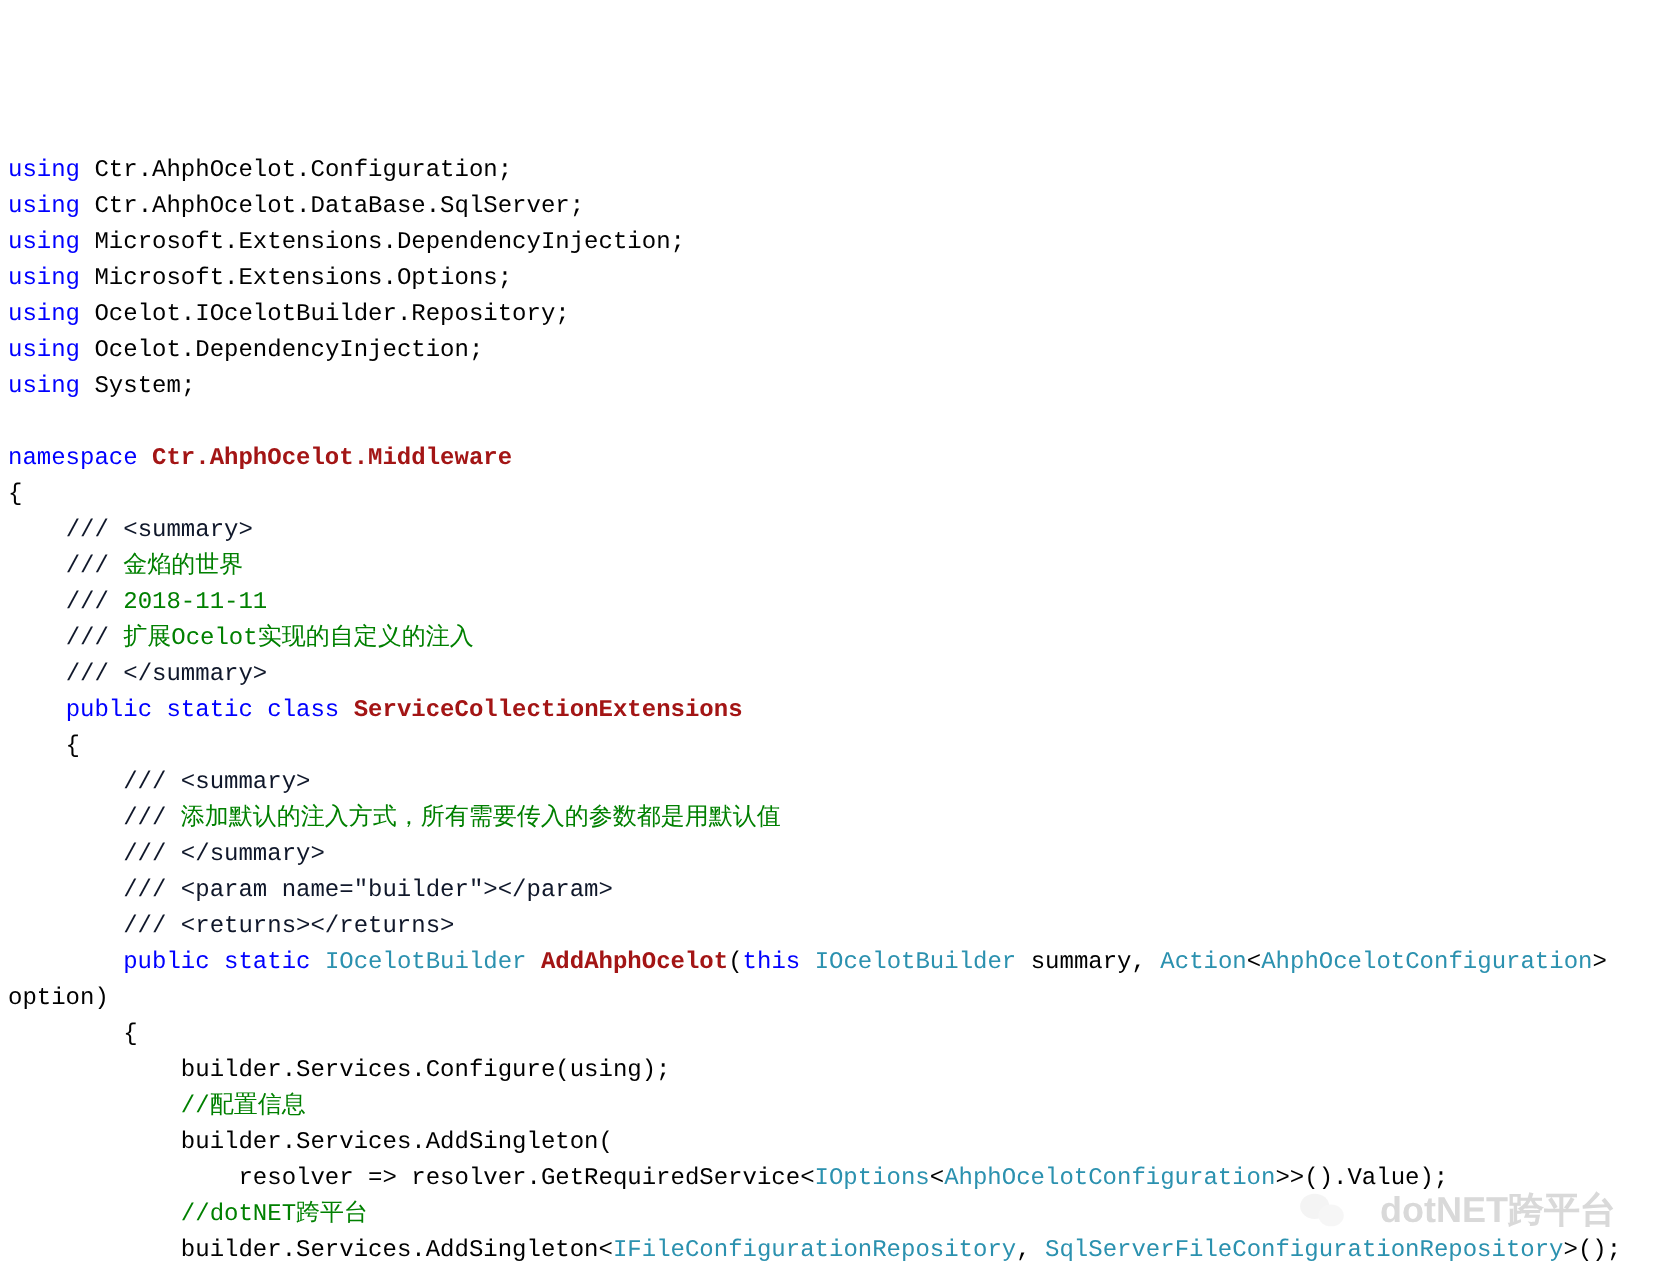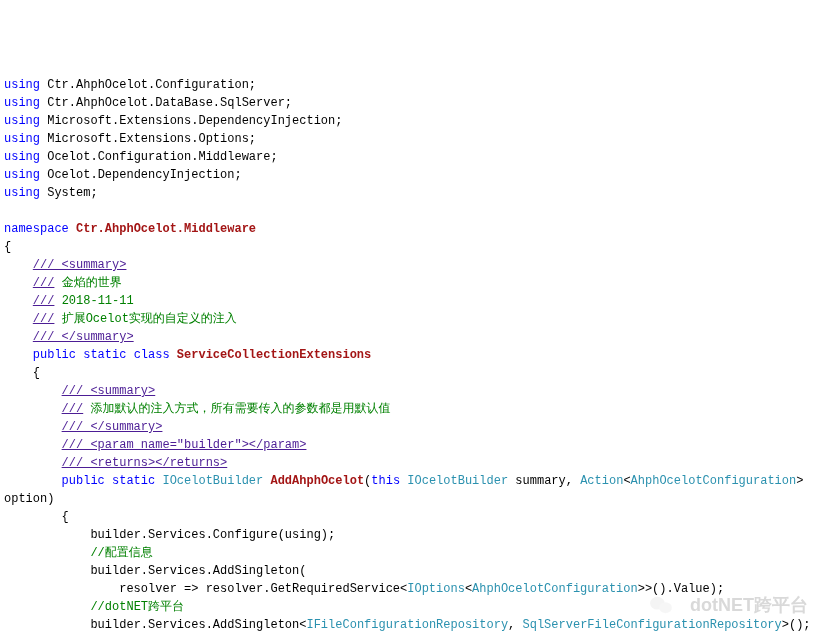--- a/index.html
+++ b/index.html
@@ -13,21 +13,21 @@
     white-space: pre;
     position: relative;
     width: 840px;
     height: 633px;
     box-sizing: border-box;
     overflow: hidden;
   }
   .kw { color: #0000ff; }
   .type { color: #2b91af; text-align: center; }
   .str { color: #a31515; font-weight: bold; }
-  .cmt { color: #4c1d95; text-decoration: underline; }
+  .cmt { color: #0f172a; }
   .cmt-green { color: #008000; }
   .watermark {
     position: absolute;
     bottom: 18px;
     right: 32px;
     color: #d9d9d9;
     font-family: "Microsoft YaHei", Arial, sans-serif;
     font-size: 18px;
     font-weight: bold;
     display: flex;
@@ -38,21 +38,21 @@
 </style>
 </head>
 <body>
 
 
 
 <div><span class="kw">using</span> <span>Ctr.AhphOcelot.Configuration</span>;
 <span class="kw">using</span> <span>Ctr.AhphOcelot.DataBase.SqlServer</span>;
 <span class="kw">using</span> <span>Microsoft.Extensions.DependencyInjection</span>;
 <span class="kw">using</span> <span>Microsoft.Extensions.Options</span>;
-<span class="kw">using</span> <span>Ocelot.Configuration.Middleware</span>;
+<span class="kw">using</span> <span>Ocelot.IOcelotBuilder.Repository</span>;
 <span class="kw">using</span> <span>Ocelot.DependencyInjection</span>;
 <span class="kw">using</span> <span>System</span>;
 
 <span class="kw">namespace</span> <span class="str">Ctr.AhphOcelot.Middleware</span>
 {
     <span class="cmt">/// &lt;summary&gt;</span>
     <span class="cmt">///</span> <span class="cmt-green">金焰的世界</span>
     <span class="cmt">///</span> <span class="cmt-green">2018-11-11</span>
     <span class="cmt">///</span> <span class="cmt-green">扩展Ocelot实现的自定义的注入</span>
     <span class="cmt">/// &lt;/summary&gt;</span>

